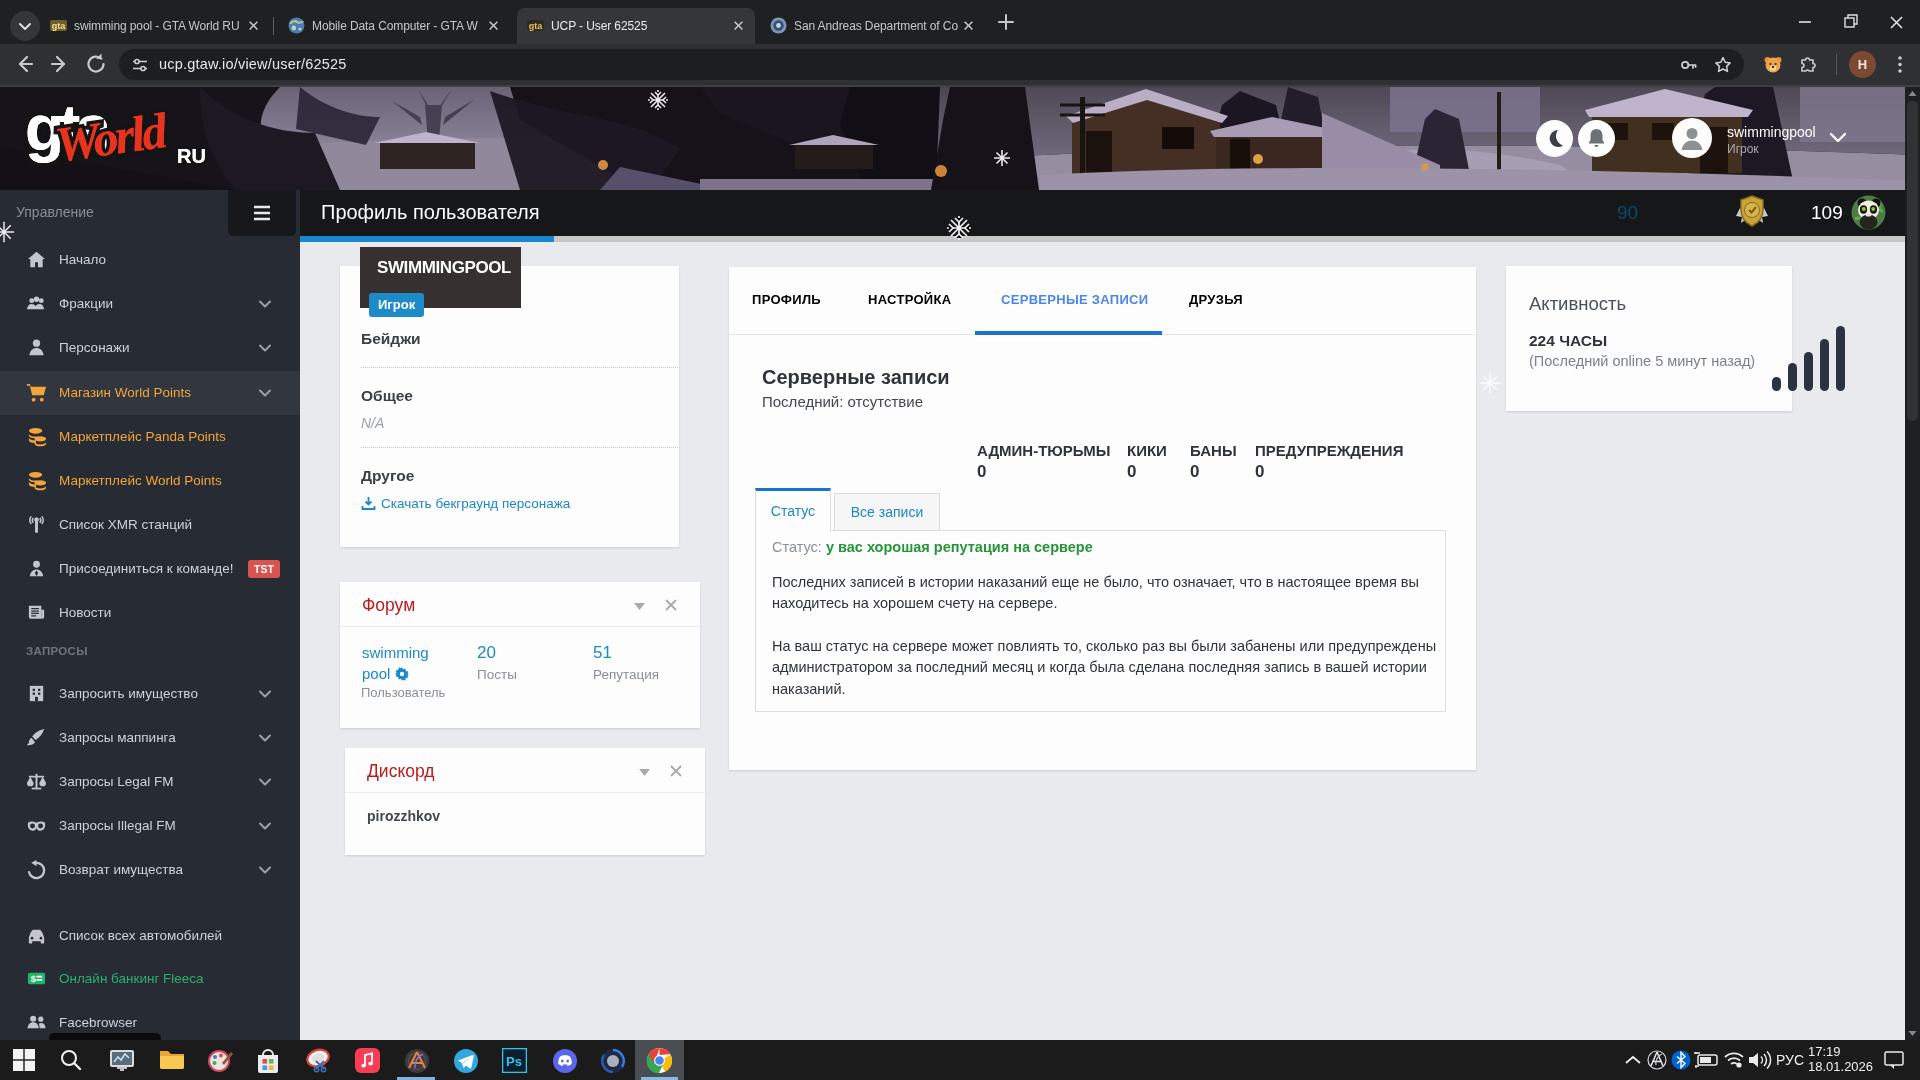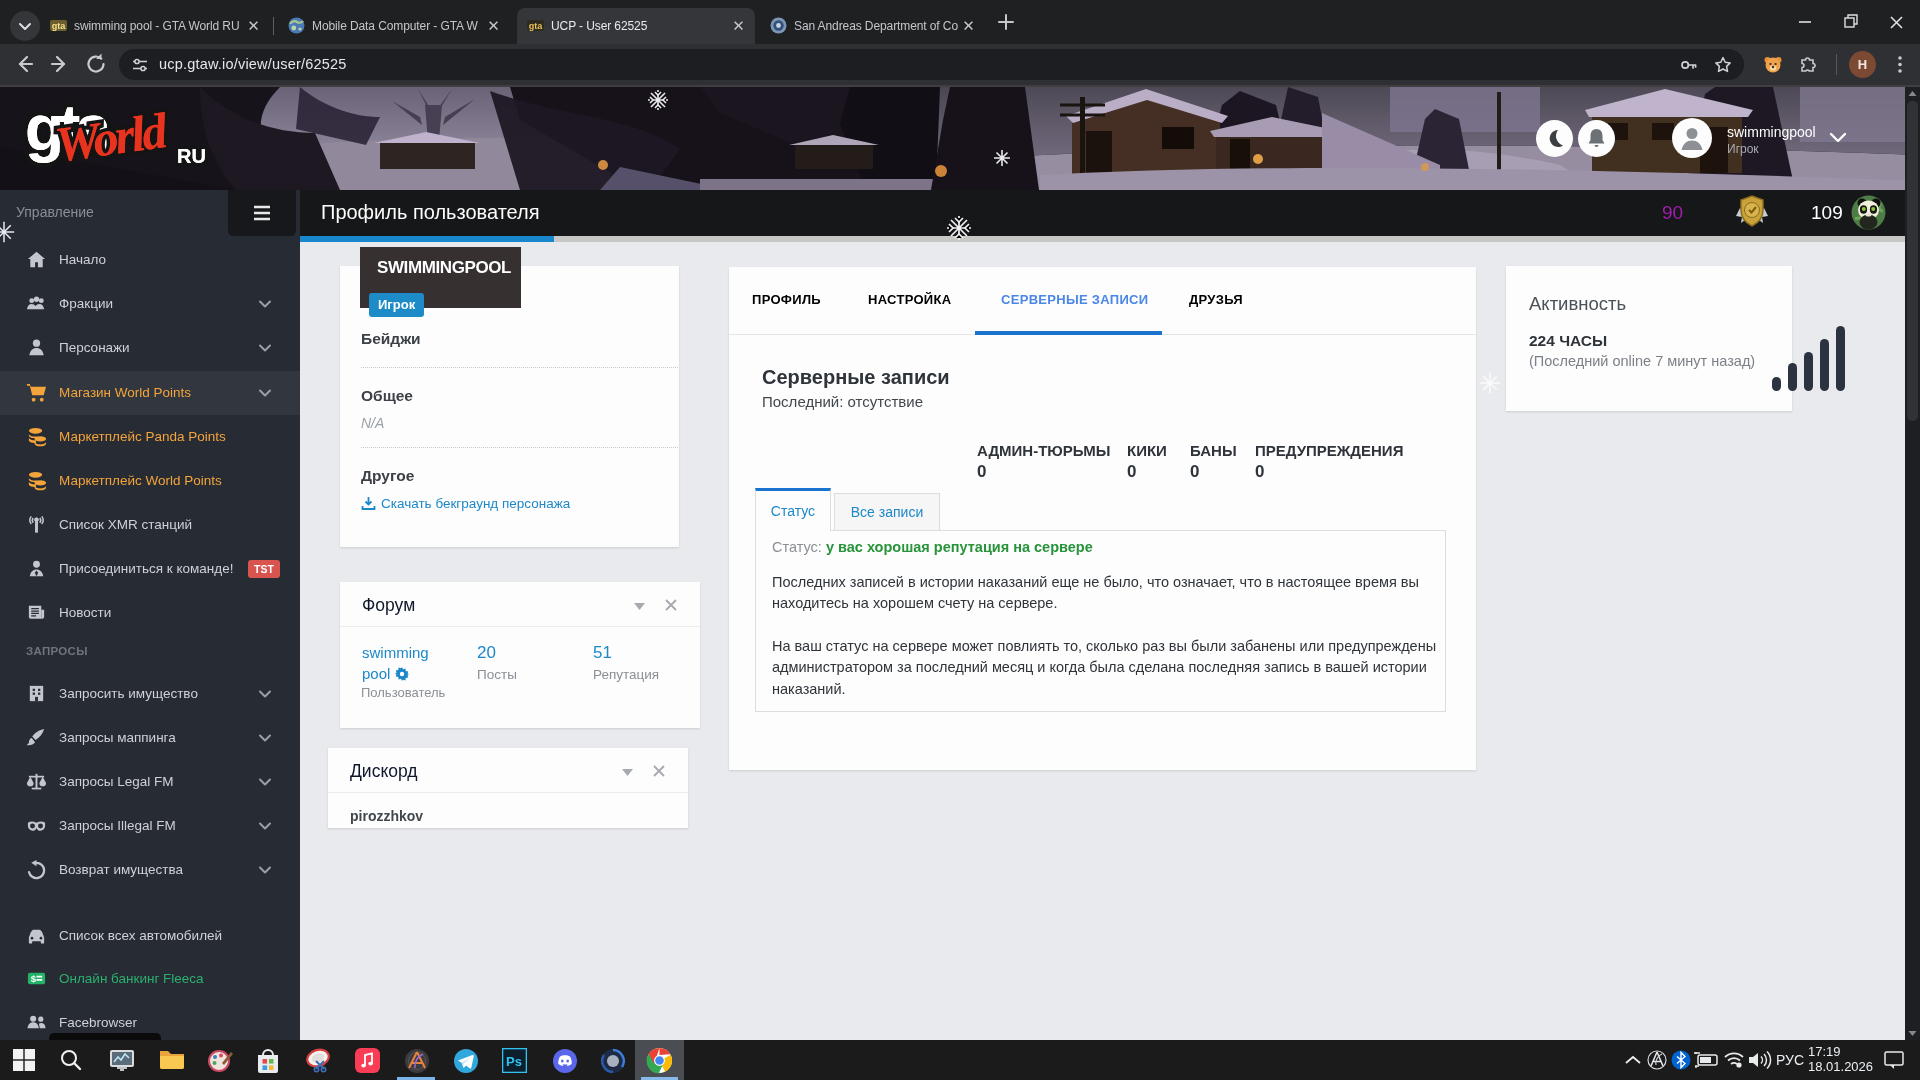--- a/index.html
+++ b/index.html
@@ -50,21 +50,21 @@
 
   
   .card { position:absolute; background:#fdfdfe; box-shadow:0 1px 2px rgba(0,0,0,.12); }
   #tooltipbox { position:absolute; left:360px; top:247px; width:161px; height:61px; background:#363130; z-index:5; }
   #tooltipbox .nm { position:absolute; left:17px; top:11px; color:#fff; font-weight:bold; font-size:17px; letter-spacing:-.4px; }
   #badge-igrok { position:absolute; left:369px; top:293px; z-index:6; background:#1e8bc9; color:#fff; font-size:13px; font-weight:bold; padding:4px 9px 5px; border-radius:3px; }
   .sech { font-weight:bold; font-size:15.5px; color:#3c4147; }
   .dotted { border-top:1px dotted #c9c9c9; }
 
   .cardhead { position:absolute; left:0; top:0; right:0; height:45px; border-bottom:1px solid #ececec; }
-  .cardhead .t { position:absolute; left:22px; top:13px; font-size:17.5px; color:#0f172a; }
+  .cardhead .t { position:absolute; left:22px; top:13px; font-size:17.5px; color:#b91c1c; }
   .cardhead .mini { position:absolute; top:15px; color:#a6a9ad; font-size:15px; }
 
   .bluetxt { color:#1c88c9; }
   .graytxt { color:#8b9096; }
 
   
   .toptab { position:absolute; top:25px; font-size:13px; font-weight:bold; color:#000000; letter-spacing:.3px; }
   .toptab.act { color:#4b87e8; }
 
   .subtab { position:absolute; font-size:14px; color:#1c88c9; text-align:center; }
@@ -336,21 +336,21 @@
       </svg>
   </div>
 
   <div id="titlebar"></div>
   <div id="hambox">
     <svg style="position:absolute;left:25px;top:15px;" width="18" height="16" viewBox="0 0 18 16">
         <path d="M1 2h16M1 8h16M1 14h16" stroke="#e7e9eb" stroke-width="2.6"></path>
       </svg>
   </div>
   <div id="pagetitle">Профиль пользователя</div>
-  <div style="position:absolute;left:1662px;top:202px;color:#a21caf;font-size:19px;z-index:3;">90</div>
+  <div style="position:absolute;left:1617px;top:202px;color:#0c4a6e;font-size:19px;z-index:3;">90</div>
   <svg style="position:absolute;left:1734px;top:194px;z-index:3;" width="36" height="38" viewBox="0 0 36 38">
       <path d="M6 14l-4 8 6 1-1 6 8-6zM30 14l4 8-6 1 1 6-8-6z" fill="#c8cdd4"></path>
       <path d="M18 2l11 4v10c0 8-5 13-11 16C12 29 7 24 7 16V6z" fill="#caa23a" stroke="#8a6d1f" stroke-width="1.5"></path>
       <circle cx="18" cy="16" r="7.5" fill="#d9b34c" stroke="#8a6d1f"></circle>
       <path d="M15 16l2.5 2.5L22 13" stroke="#7a5c12" stroke-width="2" fill="none"></path>
     </svg>
   <div style="position:absolute;left:1811px;top:202px;color:#fff;font-size:19px;z-index:3;">109</div>
   <svg style="position:absolute;left:1851px;top:195px;z-index:3;" width="35" height="35" viewBox="0 0 35 35">
       <circle cx="17.5" cy="17.5" r="17" fill="#4d7c46"></circle>
       <path d="M4 24c6-3 10 2 8 6M30 8c-4 4-1 8 2 8" stroke="#6da556" stroke-width="3" fill="none"></path>
@@ -603,21 +603,21 @@
             <path d="M7 0l1 2.2 2.4-.6.4 2.4 2.4.4-.6 2.4L14 7l-1.4 1.2.6 2.4-2.4.4-.4 2.4-2.4-.6L7 14l-1-2.2-2.4.6-.4-2.4-2.4-.4.6-2.4L0 7l1.4-1.2-.6-2.4 2.4-.4.4-2.4 2.4.6z" fill="#1c88c9"></path>
             <circle cx="7" cy="7" r="2.2" fill="#fff"></circle>
           </svg></div>
       <div style="position:absolute;left:21px;top:103px;font-size:13px;" class="graytxt">Пользователь</div>
       <div style="position:absolute;left:137px;top:61px;font-size:17px;" class="bluetxt">20</div>
       <div style="position:absolute;left:137px;top:85px;font-size:13.5px;" class="graytxt">Посты</div>
       <div style="position:absolute;left:253px;top:61px;font-size:17px;" class="bluetxt">51</div>
       <div style="position:absolute;left:253px;top:85px;font-size:13.5px;" class="graytxt">Репутация</div>
     </div>
 
-    <div class="card" style="left:328px;top:748px;width:360px;height:80px;padding-left:42px;">
+    <div class="card" style="left:345px;top:748px;width:360px;height:107px;padding-left:42px;">
       <div class="cardhead">
         <div class="t">Дискорд</div>
         <svg class="mini" style="right:55px;top:21px;" width="11" height="7" viewBox="0 0 11 7">
             <path d="M0 0h11L5.5 7z" fill="#a6a9ad"></path>
           </svg>
         <svg class="mini" style="right:22px;top:16px;" width="14" height="14" viewBox="0 0 14 14">
             <path d="M2 2l10 10M12 2L2 12" stroke="#a6a9ad" stroke-width="1.8"></path>
           </svg>
       </div>
       <div style="position:absolute;left:22px;top:60px;font-size:14px;font-weight:bold;color:#42474c;">pirozzhkov</div>
@@ -650,21 +650,21 @@
       <div style="position:absolute;left:43px;top:270px;width:690px;font-size:14.5px;color:#2f3439;line-height:21.5px;">
         <div style="font-size:14.5px;"><span style="color:#8b9096;">Статус:</span> <b style="color:#27943a;">у вас хорошая репутация на сервере</b></div>
         <div style="margin-top:13px;">Последних записей в истории наказаний еще не было, что означает, что в настоящее время вы<br>находитесь на хорошем счету на сервере.</div>
         <div style="margin-top:21px;">На ваш статус на сервере может повлиять то, сколько раз вы были забанены или предупреждены<br>администратором за последний месяц и когда была сделана последняя запись в вашей истории<br>наказаний.</div>
       </div>
     </div>
 
     <div class="card" style="left:1506px;top:266px;width:286px;height:145px;">
       <div style="position:absolute;left:23px;top:27px;font-size:18.5px;color:#4a5157;">Активность</div>
       <div style="position:absolute;left:23px;top:66px;font-size:15.5px;font-weight:bold;color:#2f343a;">224 ЧАСЫ</div>
-      <div style="position:absolute;left:23px;top:87px;font-size:14.5px;color:#7b8187;">(Последний online 7 минут назад)</div>
+      <div style="position:absolute;left:23px;top:87px;font-size:14.5px;color:#7b8187;">(Последний online 5 минут назад)</div>
       <svg style="position:absolute;left:266px;top:58px;" width="75" height="67" viewBox="0 0 75 67">
           <g fill="#2b3340">
             <rect x="0" y="53" width="9" height="14" rx="4.5"></rect>
             <rect x="16" y="39" width="9" height="28" rx="4.5"></rect>
             <rect x="32" y="28" width="9" height="39" rx="4.5"></rect>
             <rect x="48" y="15" width="9" height="52" rx="4.5"></rect>
             <rect x="64" y="2" width="9" height="65" rx="4.5"></rect>
           </g>
         </svg>
     </div>

